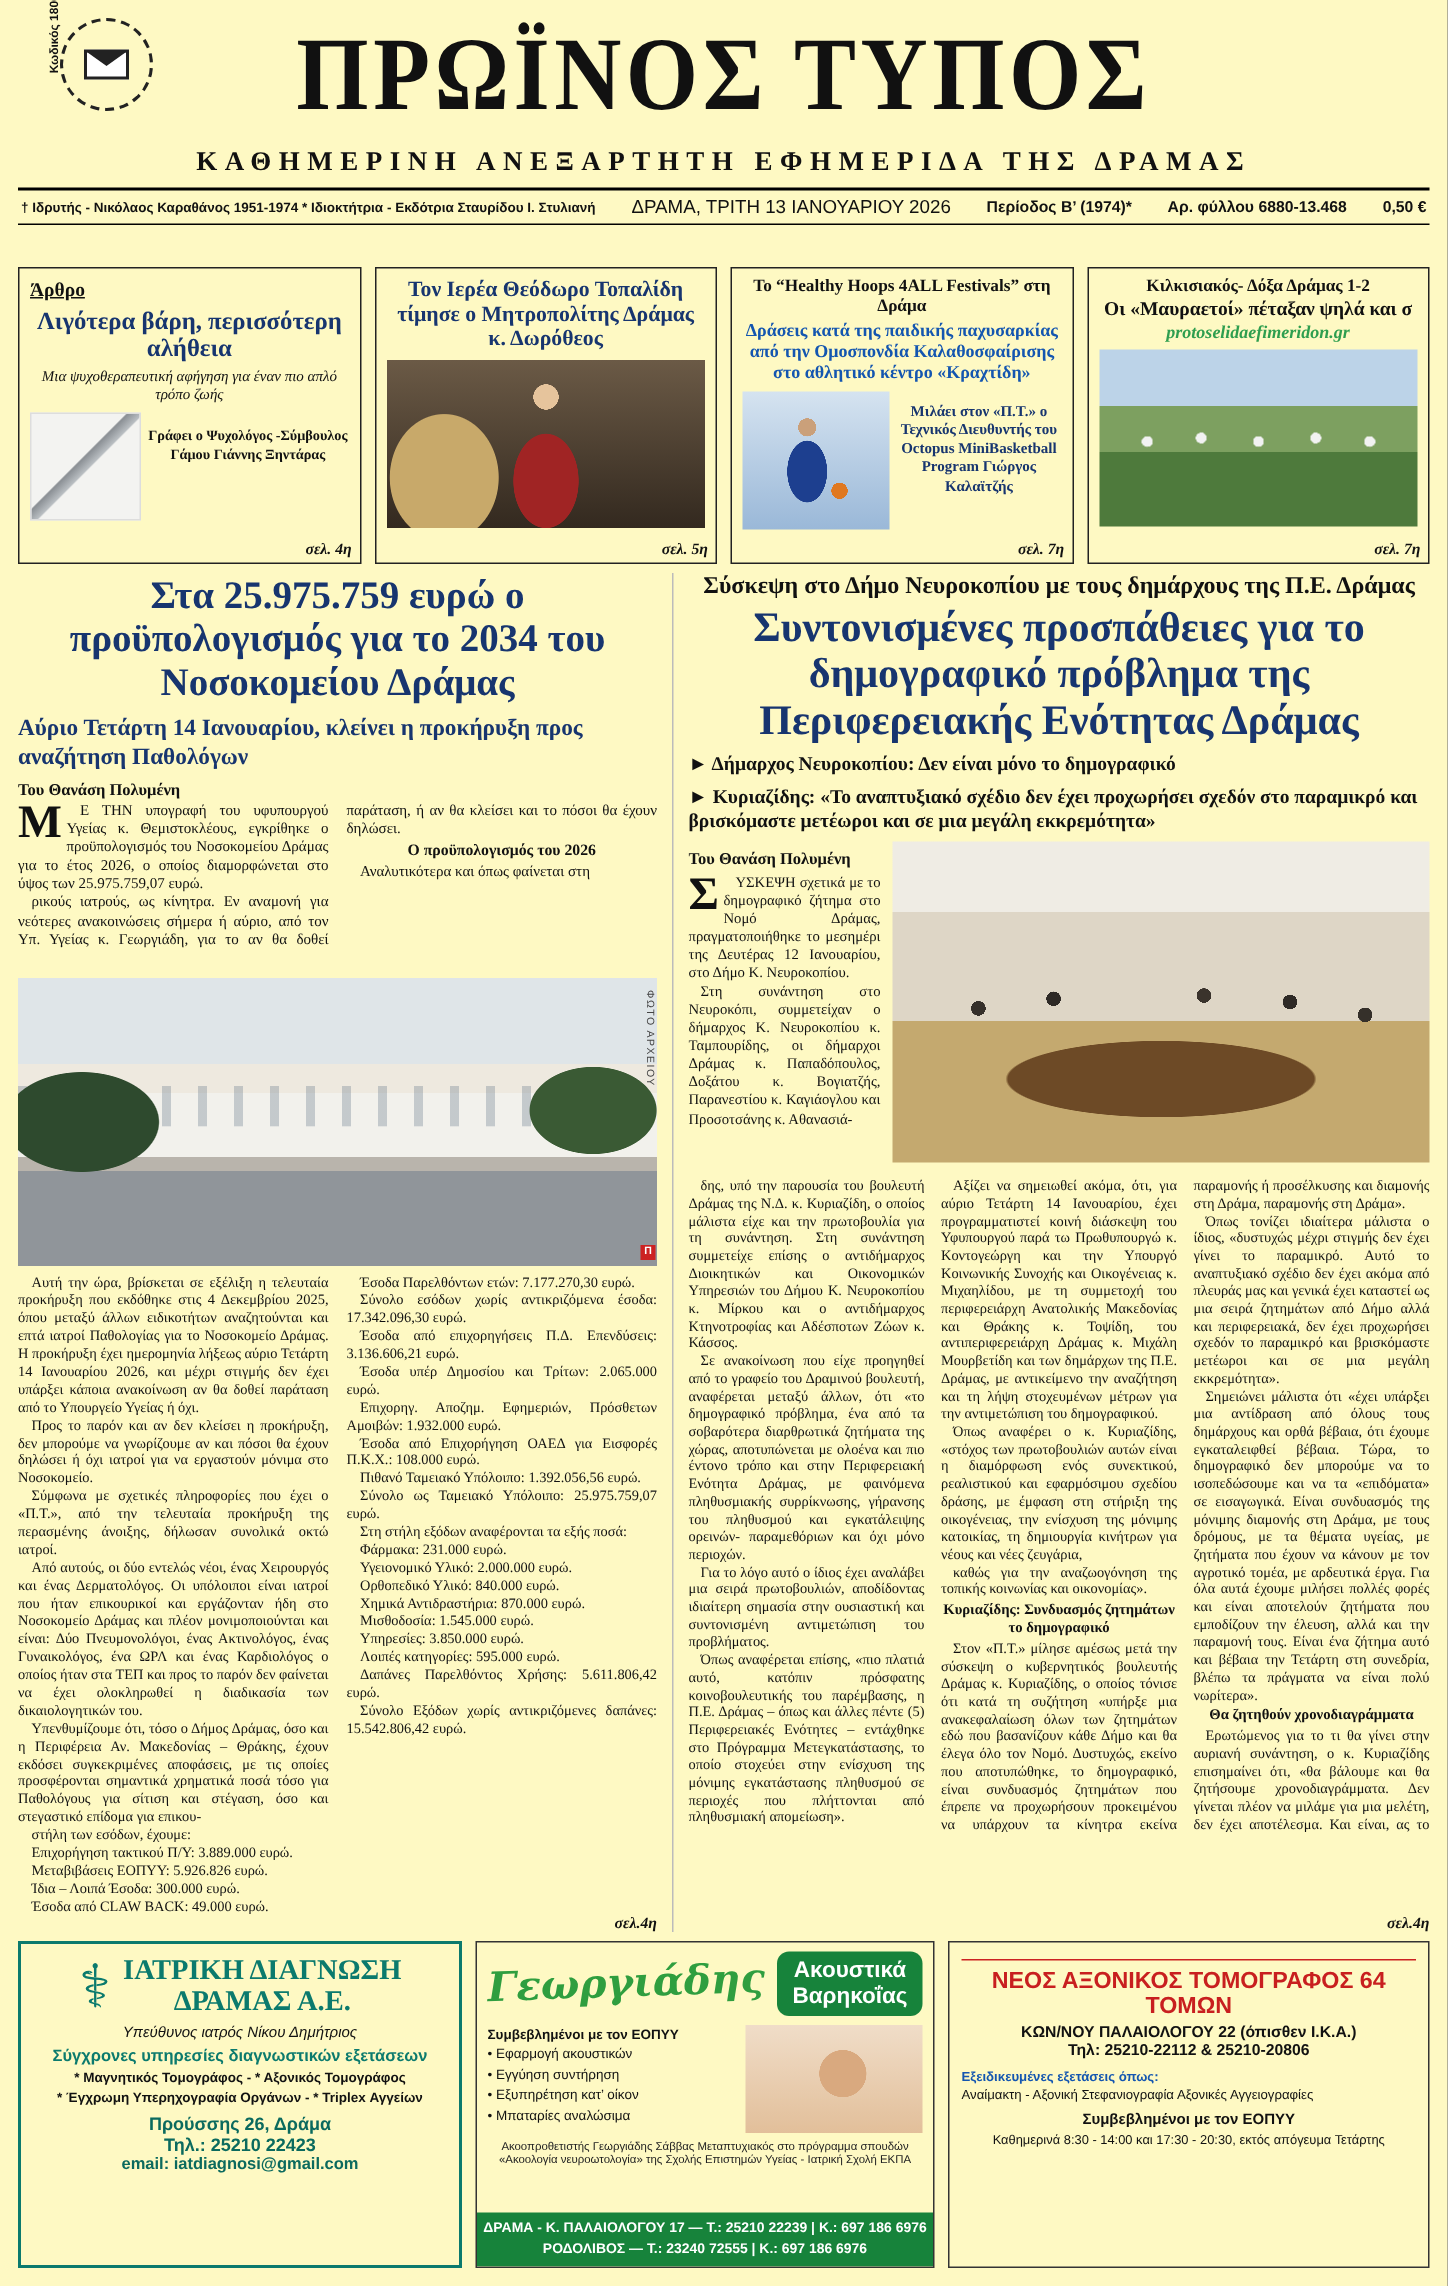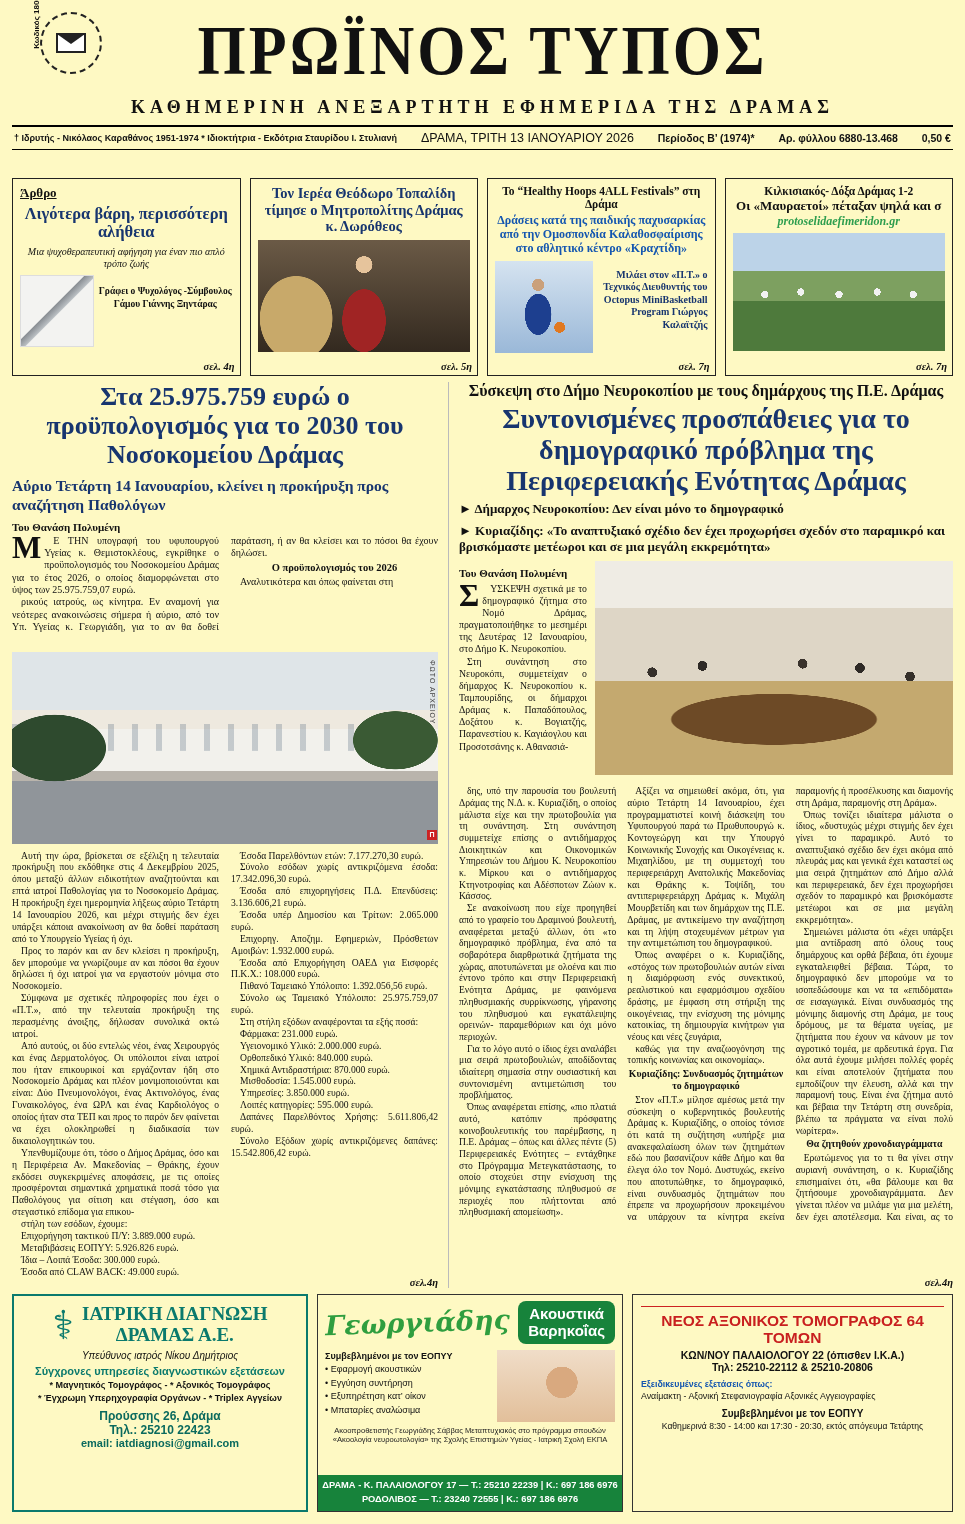--- a/index.html
+++ b/index.html
@@ -49,21 +49,21 @@
       radial-gradient(ellipse 60px 70px at 18% 70%, #c8a96a 0 60%, transparent 61%),
       linear-gradient(#6b5a46, #33291f); }
   .t3-kicker{ font-size:11.5px; font-weight:bold; text-align:center; line-height:1.1; }
   .t3-title{ color:#1456b0; font-weight:bold; font-size:12px; text-align:center; line-height:1.15; margin-top:4px; }
   .t3-row{ display:flex; gap:5px; margin-top:5px; }
   .basket-photo{ flex:0 0 46%; height:92px; background:
       radial-gradient(circle 9px at 66% 72%, #e07820 0 60%, transparent 61%),
       radial-gradient(ellipse 22px 34px at 44% 58%, #1d3f8f 0 60%, transparent 61%),
       radial-gradient(circle 10px at 44% 26%, #caa07a 0 60%, transparent 61%),
       linear-gradient(#d5e3f0, #9ab8d8); }
-  .t3-caption{ font-size:10px; font-weight:bold; color:#17356f; line-height:1.25; text-align:right; padding-top:8px; }
+  .t3-caption{ font-size:10px; font-weight:bold; color:#17356f; line-height:1.25; text-align:center; padding-top:8px; }
   .t4-kicker{ font-size:11.5px; font-weight:bold; text-align:center; }
   .t4-title{ font-size:13px; font-weight:bold; text-align:center; line-height:1.15; margin-top:2px; }
   .watermark{ color:#2e9e4f; font-style:italic; font-size:12px; }
   .soccer-photo{ margin-top:4px; height:118px; background:
       radial-gradient(circle 6px at 15% 52%, #f2f2f2 0 60%, transparent 61%),
       radial-gradient(circle 6px at 32% 50%, #f2f2f2 0 60%, transparent 61%),
       radial-gradient(circle 6px at 50% 52%, #f2f2f2 0 60%, transparent 61%),
       radial-gradient(circle 6px at 68% 50%, #f2f2f2 0 60%, transparent 61%),
       radial-gradient(circle 6px at 85% 52%, #f2f2f2 0 60%, transparent 61%),
       linear-gradient(#bcd3e8 0 32%, #7da060 32% 58%, #4e7a3c 58% 100%); }
@@ -219,21 +219,21 @@
         <span class="watermark">protoselidaefimeridon.gr</span>
       </div>
       <div class="soccer-photo"></div>
       <div class="pageref">σελ. 7η</div>
     </div>
   </div>
 
   <main class="main">
 
     <article class="article-hospital">
-      <h2 class="h-headline">Στα 25.975.759 ευρώ ο προϋπολογισμός για το 2030 του Νοσοκομείου Δράμας</h2>
+      <h2 class="h-headline">Στα 25.975.759 ευρώ ο προϋπολογισμός για το 2034 του Νοσοκομείου Δράμας</h2>
       <div class="h-subhead">Αύριο Τετάρτη 14 Ιανουαρίου, κλείνει η προκήρυξη προς αναζήτηση Παθολόγων</div>
       <div class="byline">Του Θανάση Πολυμένη</div>
       <div class="intro-block">
         <p><span class="dc">Μ</span><span>Ε ΤΗΝ υπογραφή του υφυπουργού Υγείας κ. Θεμιστοκλέους, εγκρίθηκε ο προϋπολογισμός του Νοσοκομείου Δράμας για το έτος 2026, ο οποίος διαμορφώνεται στο ύψος των 25.975.759,07 ευρώ.</span></p>
         <p>ρικούς ιατρούς, ως κίνητρα. Εν αναμονή για νεότερες ανακοινώσεις σήμερα ή αύριο, από τον Υπ. Υγείας κ. Γεωργιάδη, για το αν θα δοθεί παράταση, ή αν θα κλείσει και το πόσοι θα έχουν δηλώσει.</p>
         <div class="lead-sub">Ο προϋπολογισμός του 2026</div>
         <p>Αναλυτικότερα και όπως φαίνεται στη</p>
       </div>
       <div class="hospital-photo">
         <div class="photo-credit">ΦΩΤΟ ΑΡΧΕΙΟΥ</div>

